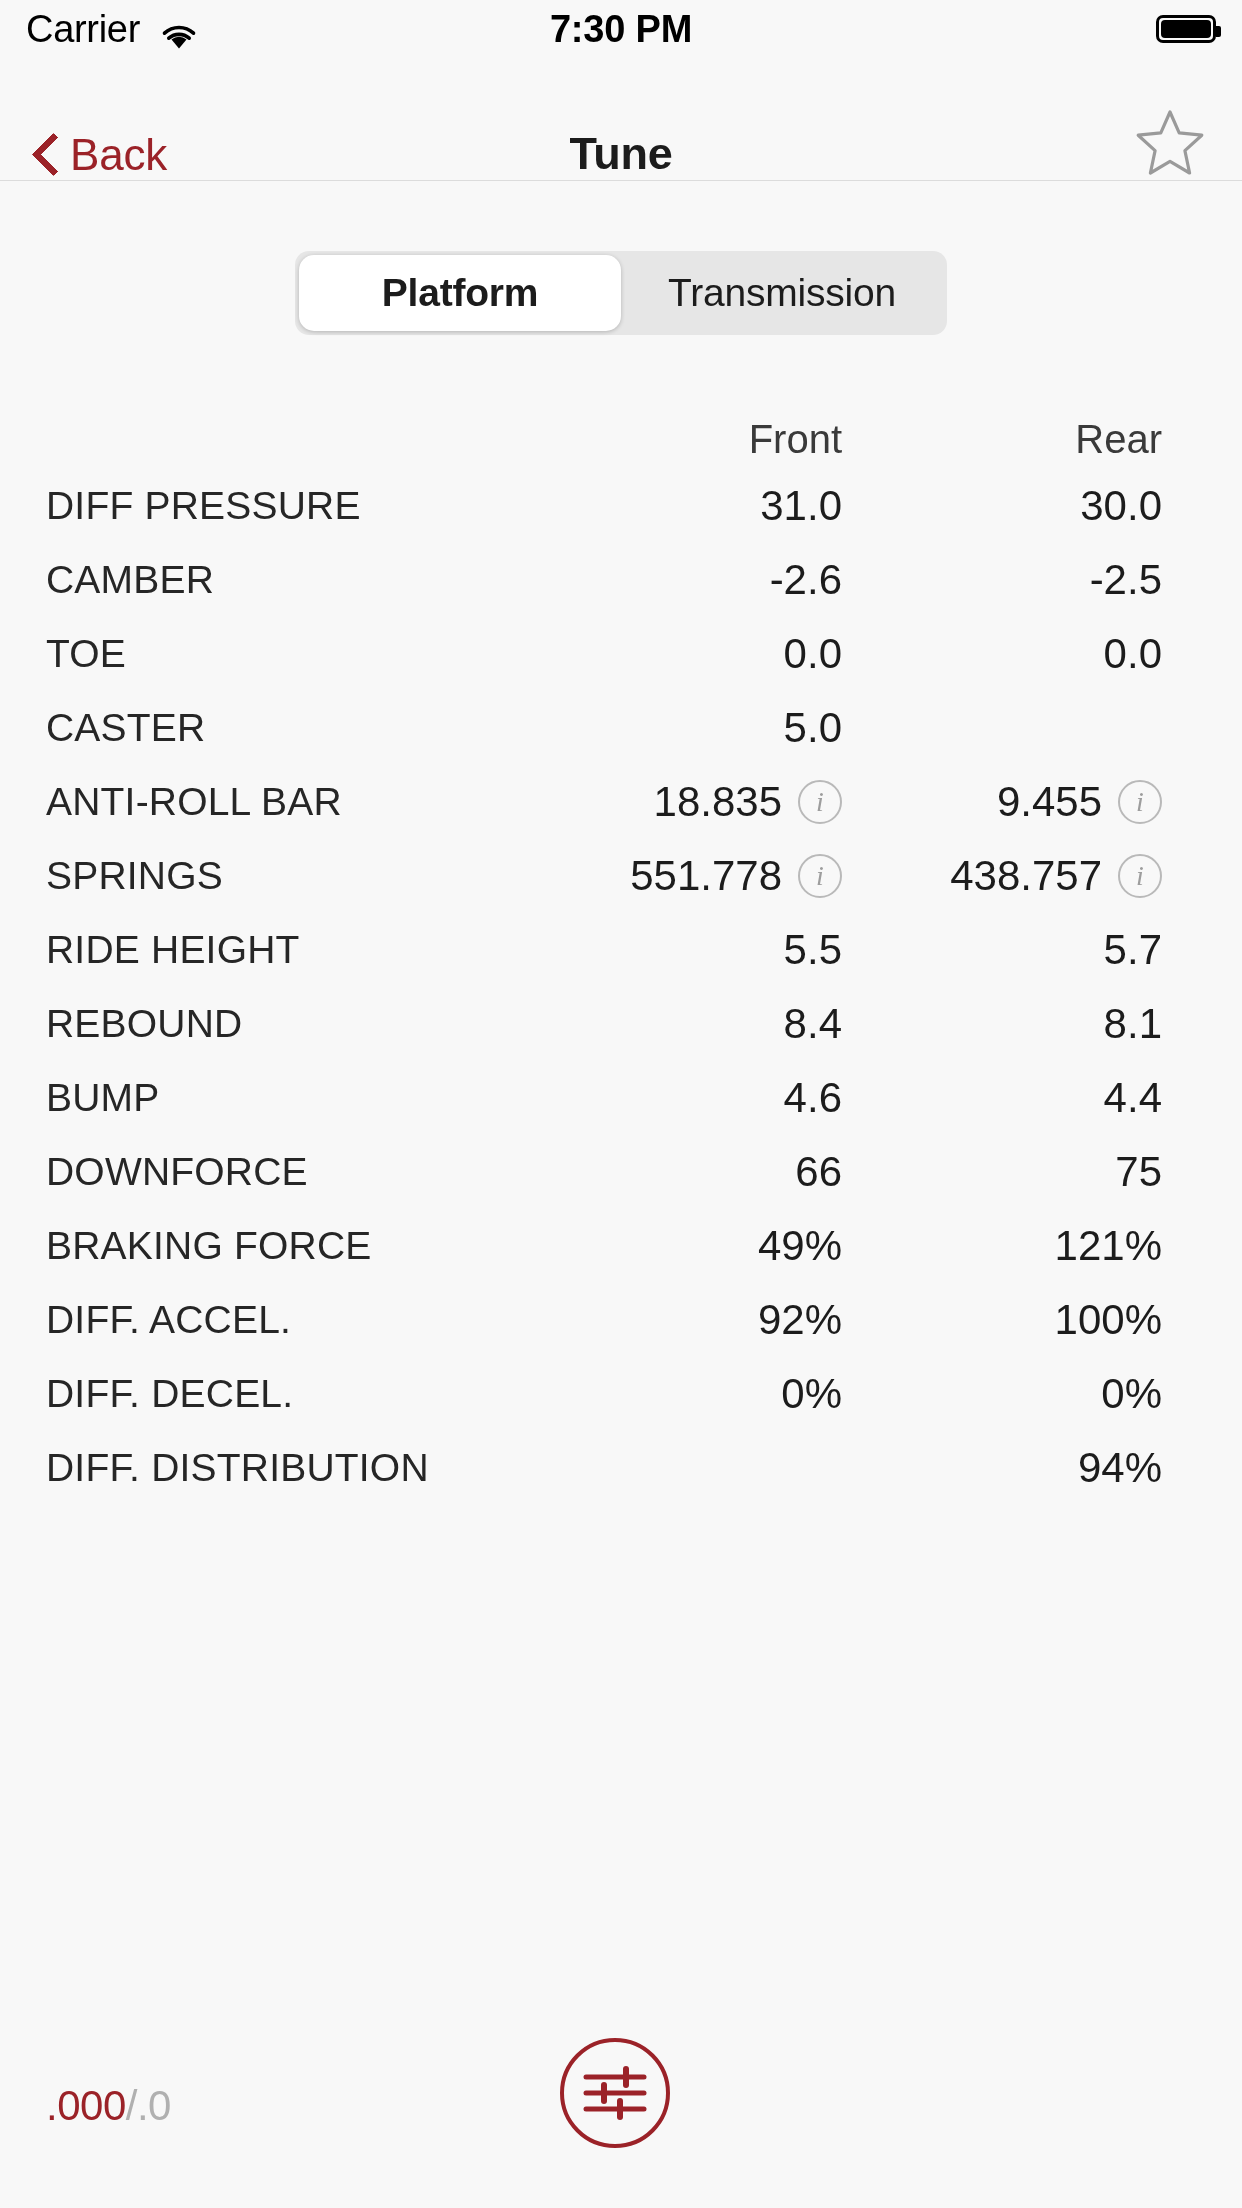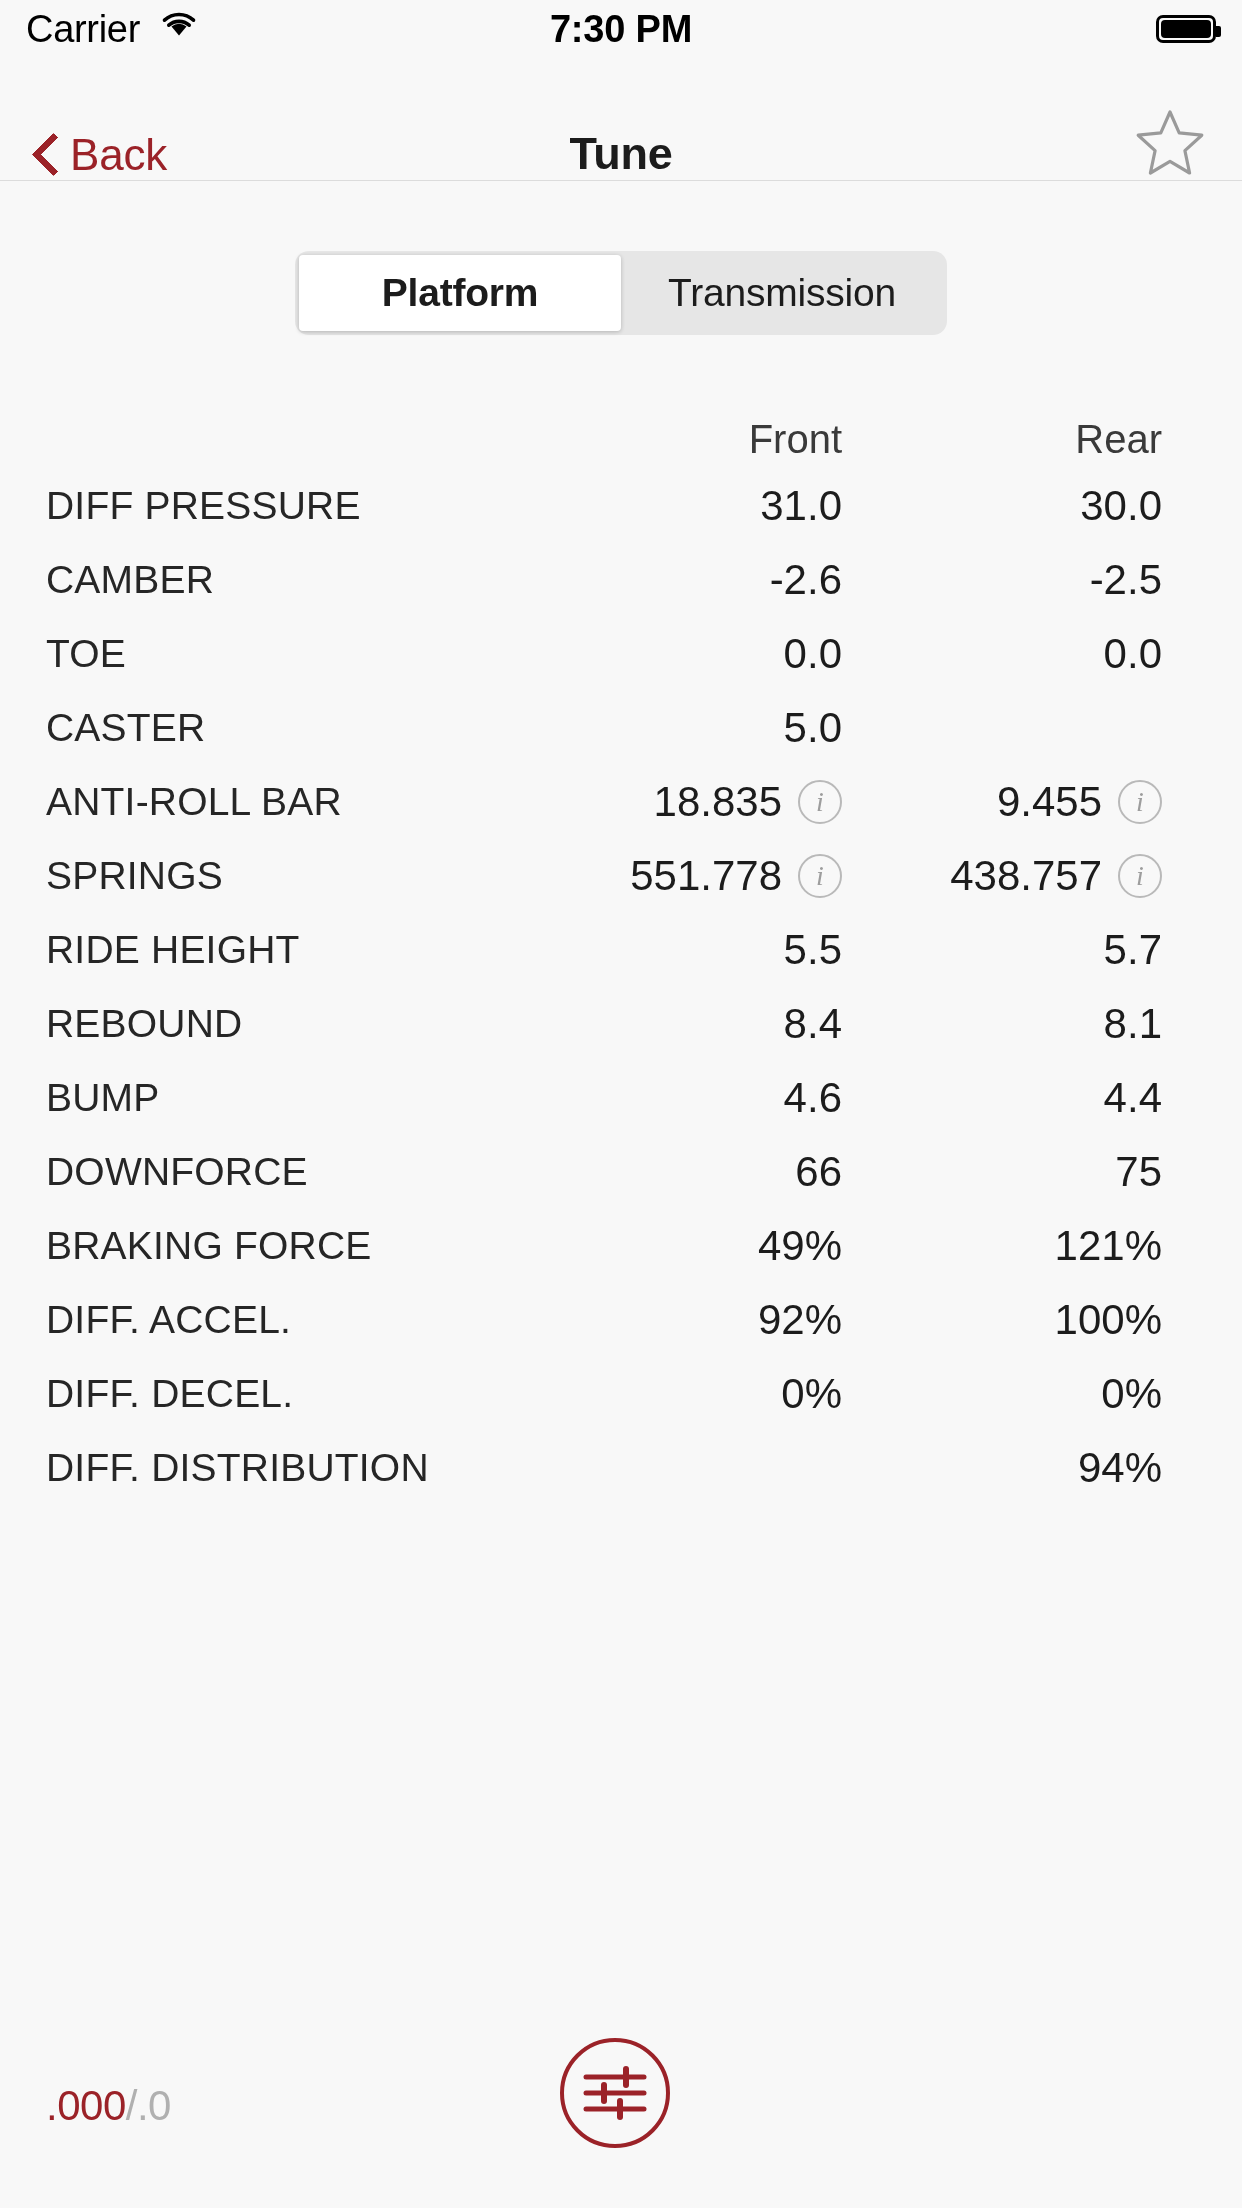--- a/index.html
+++ b/index.html
@@ -22,21 +22,21 @@
   .status-bar {
     height: 58px;
     display: flex;
     align-items: center;
     padding: 0 26px;
     position: relative;
     background: #f8f8f8;
   }
   .status-left {
     display: flex;
-    align-items: flex-start;
+    align-items: flex-end;
     gap: 18px;
   }
   .carrier {
     font-size: 38px;
     color: #000;
     letter-spacing: -0.3px;
   }
   .wifi-icon { width: 42px; height: 30px; position: relative; display:inline-block; }
   .status-time {
     position: absolute;
@@ -149,21 +149,21 @@
     border-radius: 14px;
     padding: 4px;
   }
   .seg {
     flex: 1;
     display: flex;
     align-items: center;
     justify-content: center;
     font-size: 39px;
     color: #1c1c1c;
-    border-radius: 4px;
+    border-radius: 15px;
     cursor: pointer;
     letter-spacing: -0.2px;
   }
   .seg.active {
     background: #ffffff;
     box-shadow: 0 1px 4px rgba(0,0,0,0.22);
     font-weight: 600;
   }
 
   

